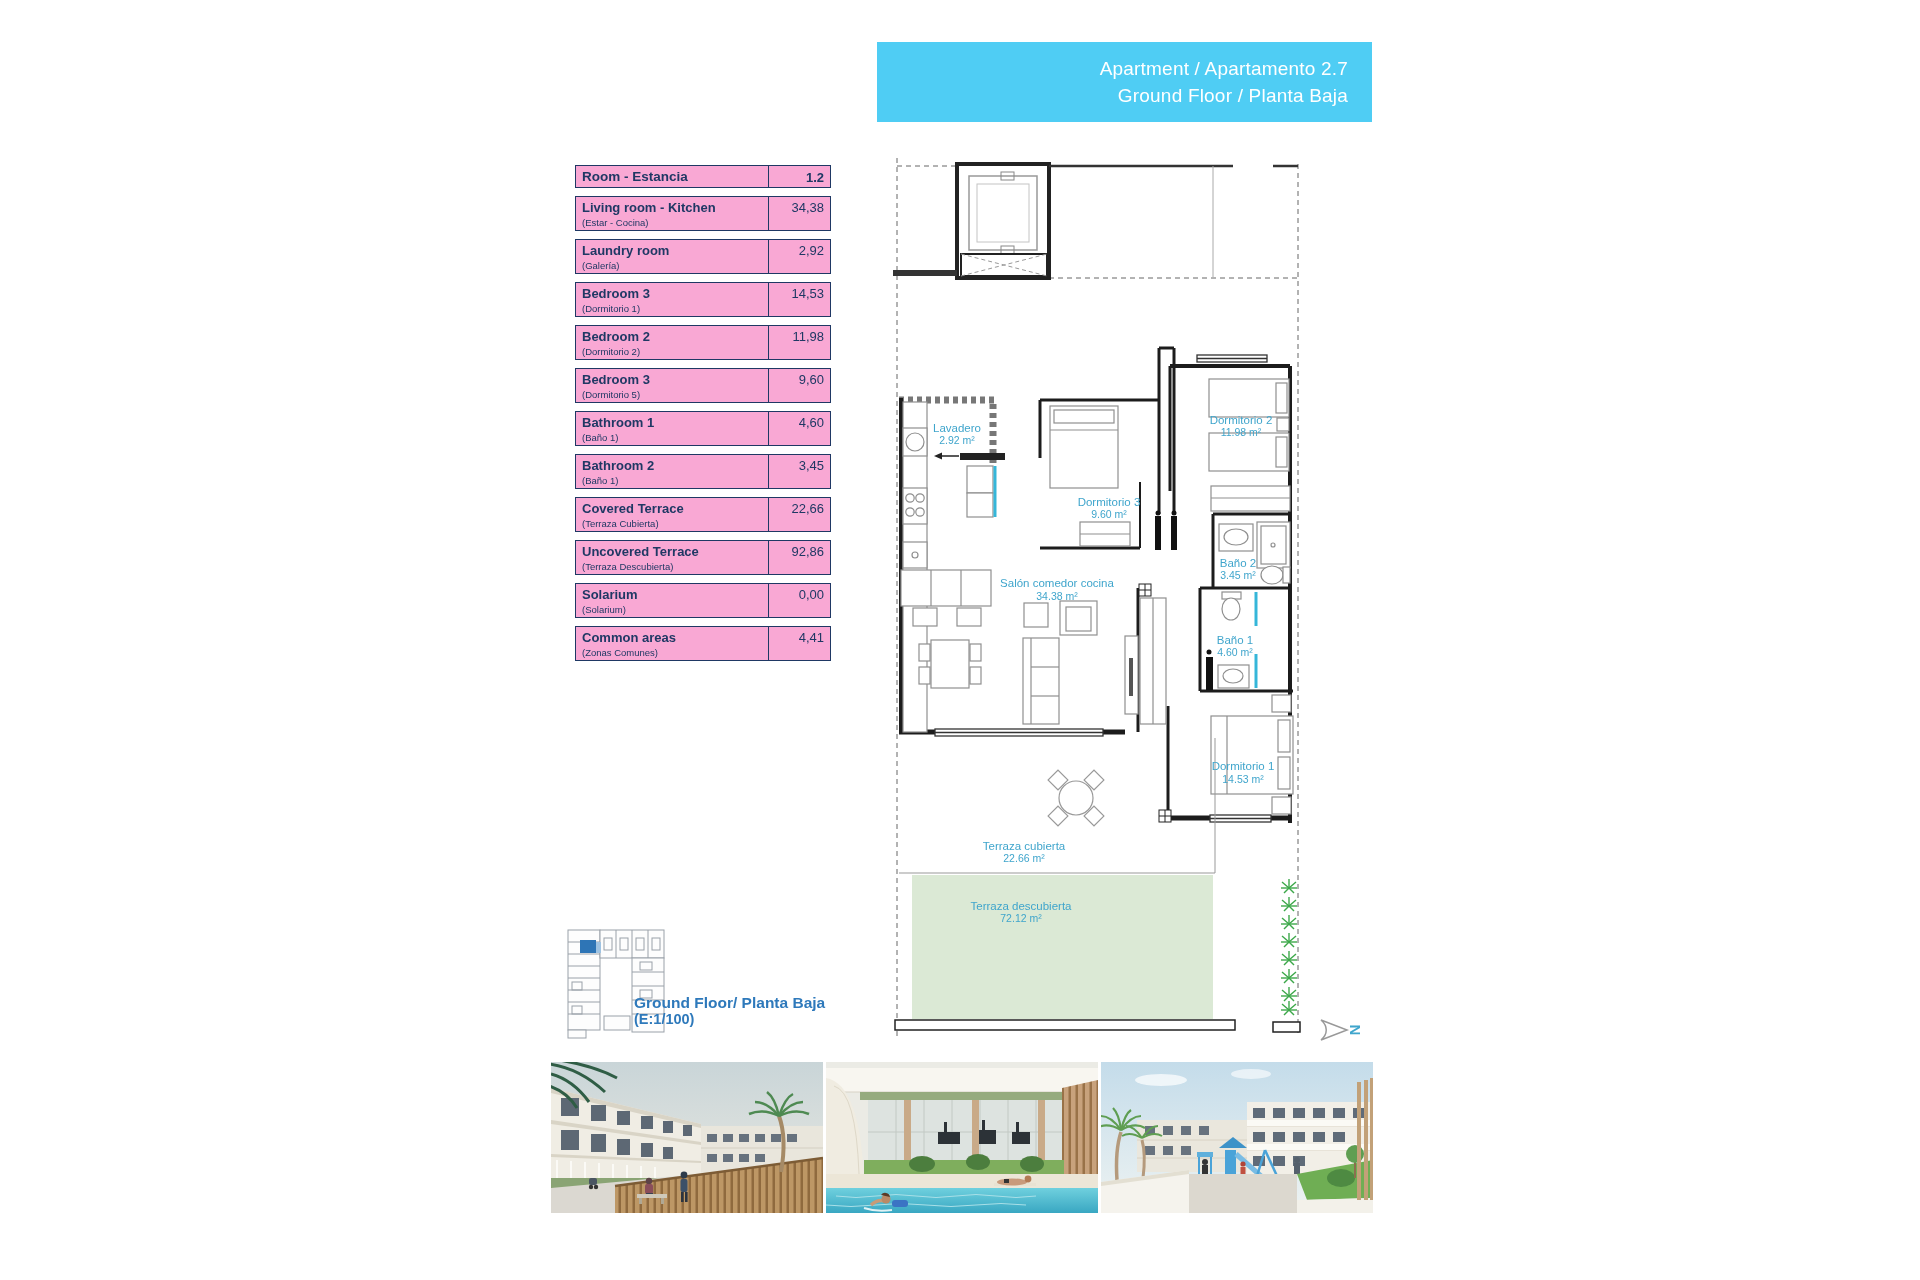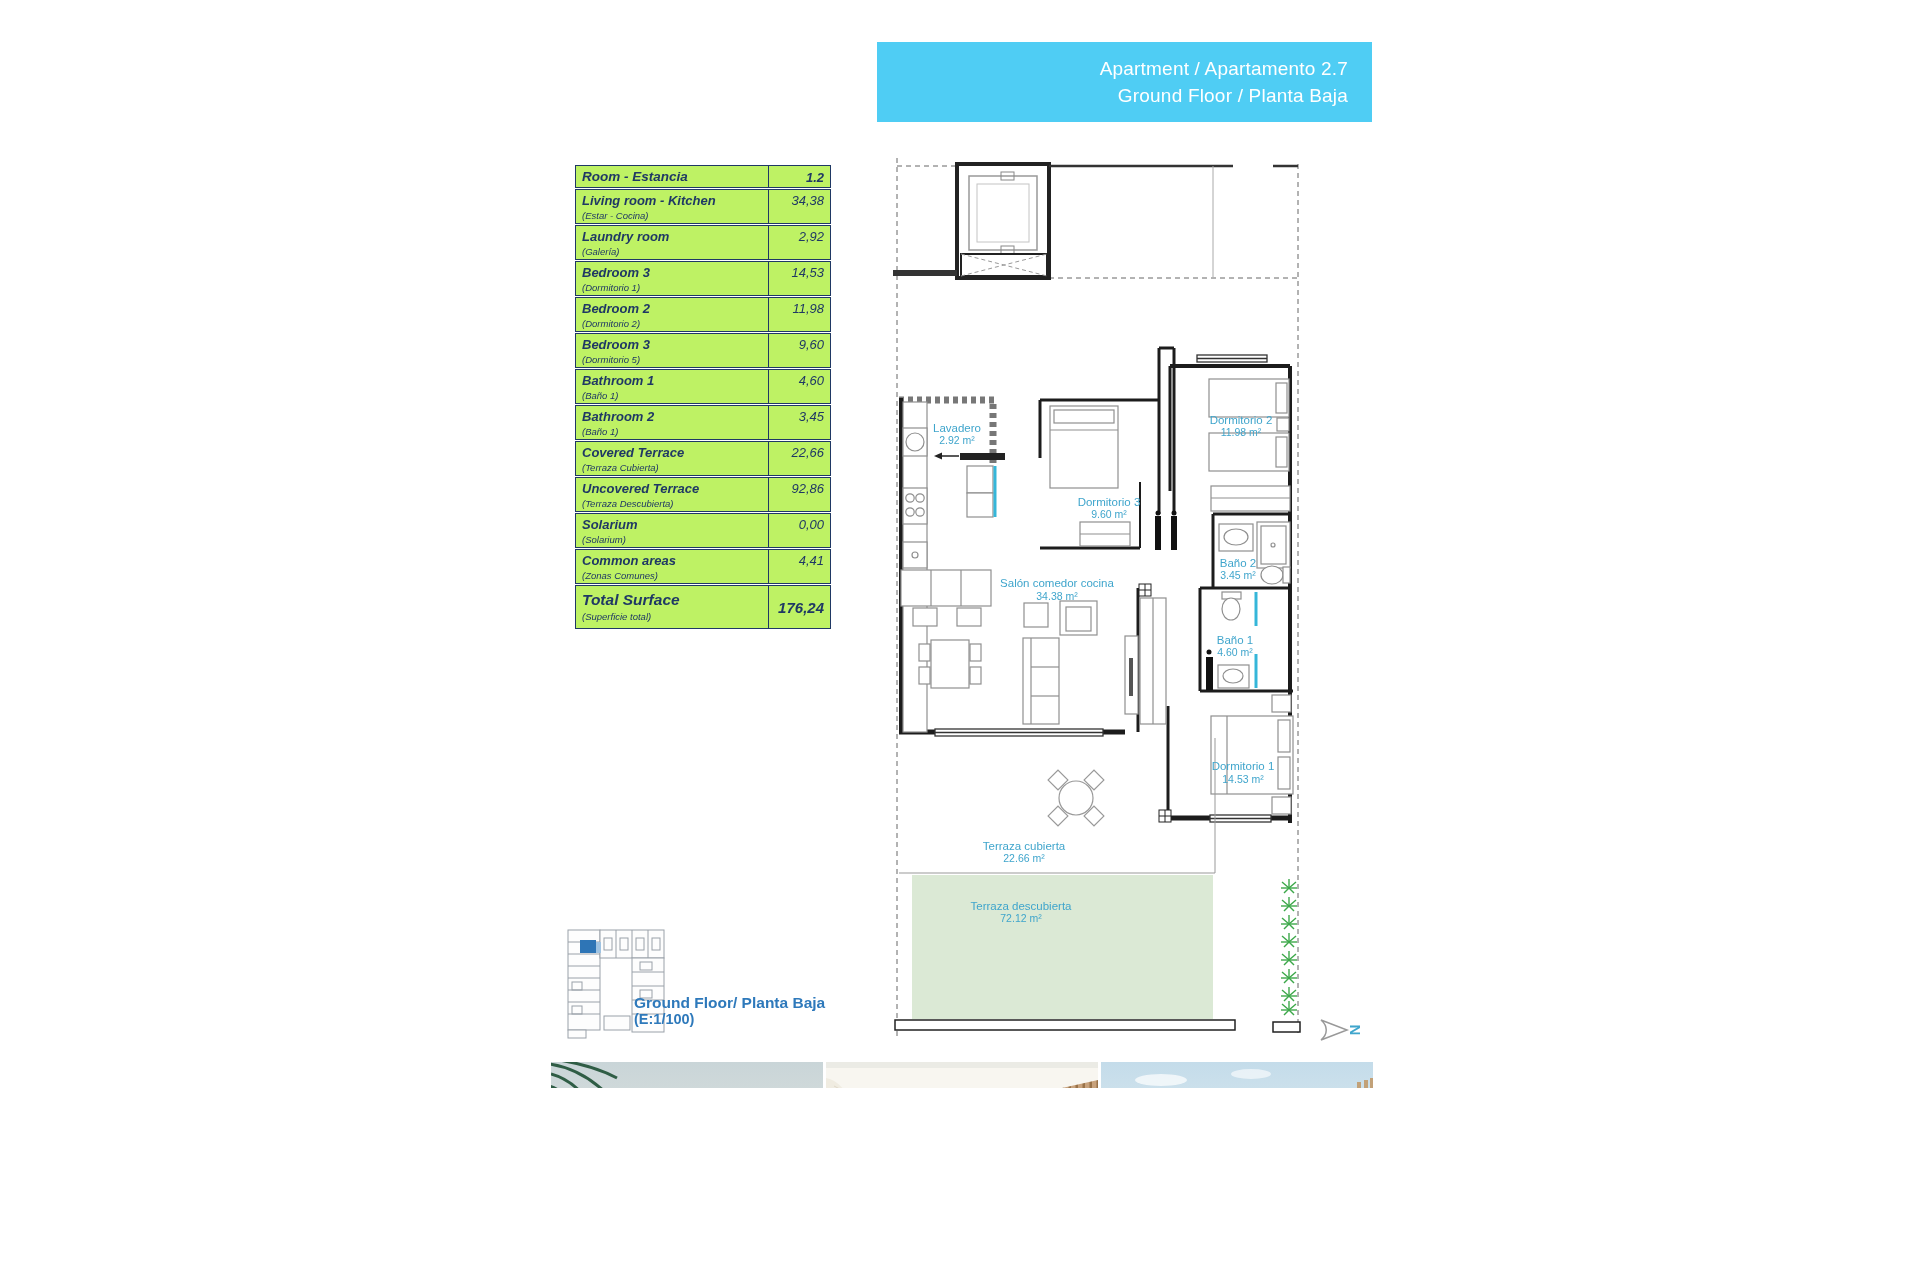--- a/index.html
+++ b/index.html
@@ -1,28 +1,28 @@
 <!DOCTYPE html>
 <html style="--banner: #4fcdf4; --navy: #1f3864; --label_blue: #3fa5cc; --heading_blue: #2e79bb; --terrace_green: #dbe9d5; --plant_green: #3da84a; --map_blue: #2e75b6; --cyan: #35b6d9; --disclaimer_gray: #8b9095;"><head>
 <meta charset="utf-8">
 <style>
   html,body { margin:0; padding:0; background:#ffffff; }
-  .page { position:relative; width:1920px; height:1088px; background:#fff; overflow:hidden;
+  .page { position:relative; width:1920px; height:1280px; background:#fff; overflow:hidden;
           font-family:"Liberation Sans", sans-serif; }
 
   
   .banner { position:absolute; left:877px; top:42px; width:495px; height:80px;
             background:var(--banner); color:#fff; display:flex; flex-direction:column;
             justify-content:center; align-items:flex-end; padding-right:24px;
             box-sizing:border-box; font-size:19px; line-height:27px; letter-spacing:.2px; }
 
   
   .surface-table { position:absolute; left:575px; top:165px; width:256px; color:var(--navy); }
-  .srow { display:flex; border:1px solid var(--navy); background:#bef264; margin-bottom:1px;
-          min-height:34px; box-sizing:border-box;font-style:italic; }
+  .srow { display:flex; border:1px solid var(--navy); background:#f9a8d4; margin-bottom:8px;
+          min-height:34px; box-sizing:border-box; }
   .srow .lbl { flex:1; padding:2px 4px 2px 6px; }
   .srow .val { width:62px; border-left:1px solid var(--navy); text-align:right;
                padding:3px 6px 0 0; font-size:13px; box-sizing:border-box; }
   .srow .en { font-weight:bold; font-size:13px; line-height:15px; padding-top:1px; }
   .srow .es { font-size:9.5px; line-height:11px; padding-top:2px; }
   .srow.head { min-height:23px; }
   .srow.head .lbl { font-weight:bold; font-size:13.5px; padding-top:3px; }
   .srow.head .val { font-weight:bold; padding-top:4px; }
   .srow.total { min-height:44px; }
   .srow.total .en { font-size:15.5px; line-height:18px; padding-top:3px; }
@@ -142,27 +142,20 @@
       <div class="val">0,00</div>
     </div>
     <div class="srow">
       <div class="lbl">
           <div class="en">Common areas</div>
           <div class="es">(Zonas Comunes)</div>
         </div>
       <div class="val">4,41</div>
     </div>
 
-    <div class="srow total">
-      <div class="lbl">
-          <div class="en">Total Surface</div>
-          <div class="es">(Superficie total)</div>
-        </div>
-      <div class="val">176,24</div>
-    </div>
   </section>
 
   <svg class="floorplan" width="470" height="906" viewBox="0 0 470 906">
     <defs>
       <g id="fern" class="fern" stroke-width="1.4" fill="none">
         <line x1="0" y1="0" x2="0" y2="-9"></line>
           <line x1="0" y1="0" x2="7" y2="-6"></line>
         <line x1="0" y1="0" x2="-7" y2="-6"></line>
           <line x1="0" y1="0" x2="8" y2="0"></line>
         <line x1="0" y1="0" x2="-8" y2="0"></line>

